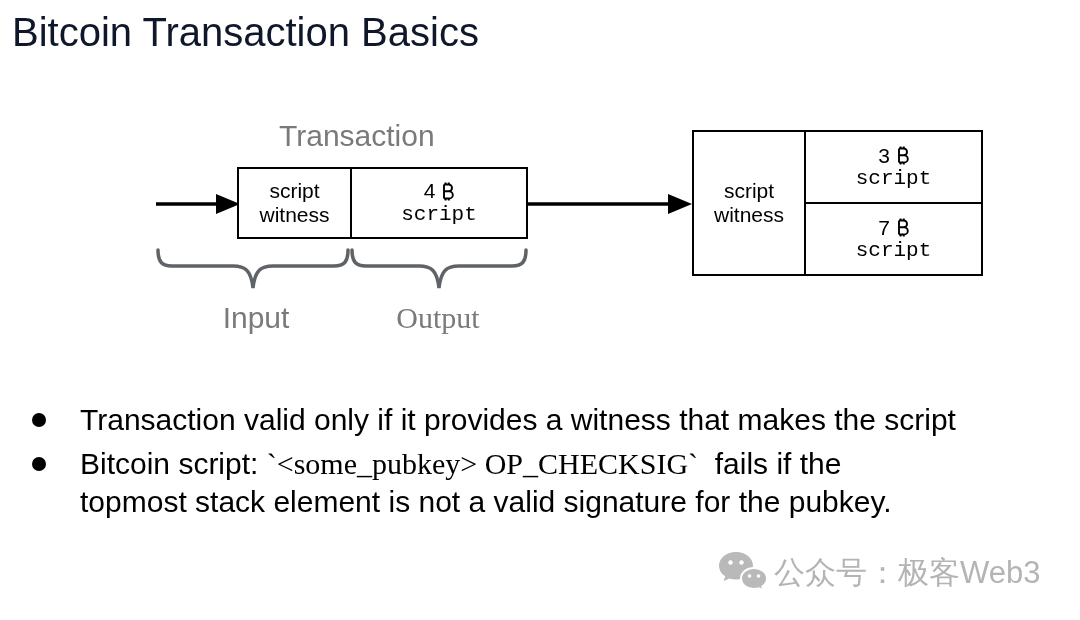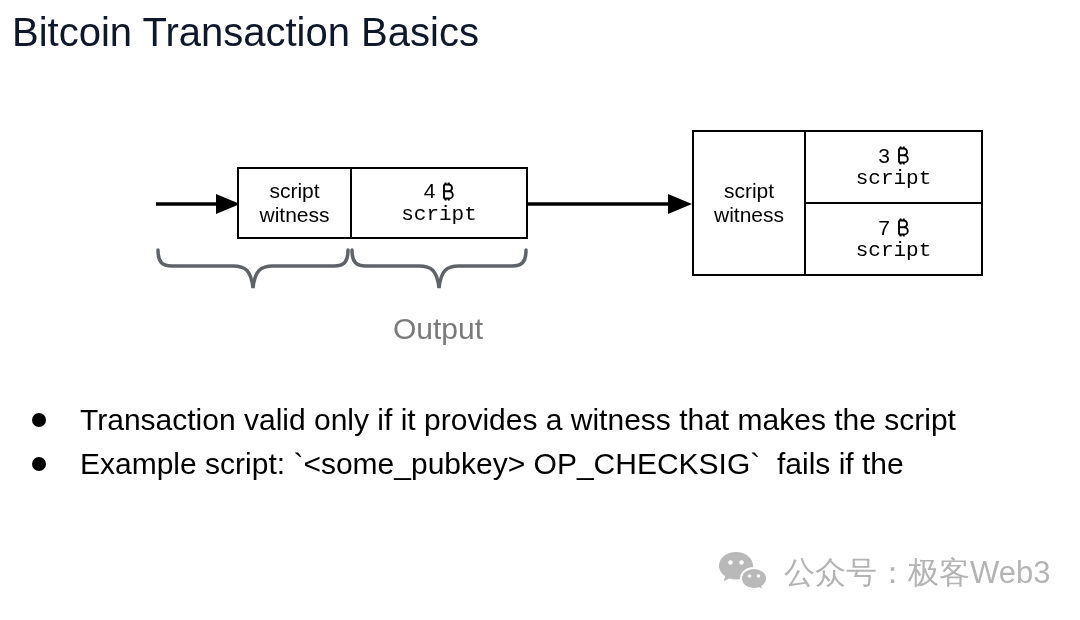--- a/index.html
+++ b/index.html
@@ -6,21 +6,21 @@
   #slide{position:relative;width:1080px;height:620px;background:#ffffff;overflow:hidden;
          font-family:"Liberation Sans",sans-serif;color:#000;}
 
   .title{position:absolute;left:12px;top:10px;font-size:40px;font-weight:400;
          color:#0f172a;letter-spacing:0px;white-space:nowrap;}
 
   
   .gray-label{position:absolute;color:#7a7a7a;font-size:30px;white-space:nowrap;}
   .tx-label{left:279px;top:119px;}
   .input-label{left:200px;top:301px;width:112px;text-align:center;}
-  .output-label{left:380px;top:312px;width:116px;text-align:center;}
+  .output-label{left:380px;top:301px;width:116px;text-align:center;font-family:Liberation Serif, serif;}
 
   .box{position:absolute;border:2.5px solid #000;box-sizing:border-box;display:flex;background:#fff;}
   .tx-box{left:237px;top:167px;width:291px;height:72px;}
   .utxo-box{left:692px;top:130px;width:291px;height:146px;}
 
   .cell{display:flex;flex-direction:column;align-items:center;justify-content:center;
         font-size:21px;line-height:24px;text-align:center;}
   .witness-cell{border-right:2.5px solid #000;}
   .tx-box .witness-cell{width:111px;}
   .utxo-box .witness-cell{width:110px;}
@@ -39,34 +39,36 @@
   .arrowhead{fill:#000;stroke:none;}
   .brace{fill:none;stroke:#5f6368;stroke-width:3.5;stroke-linecap:round;}
 
   
   .bullets{position:absolute;left:28px;top:401px;width:1050px;z-index:2;}
   .bullet{display:grid;grid-template-columns:52px 1fr;margin-bottom:6px;}
   .dot{width:14px;height:14px;border-radius:50%;background:#000;margin-top:12px;margin-left:4px;}
   .blines{font-size:30px;line-height:38px;}
   .bline{white-space:pre;}
   .run-bold{font-weight:700;}
-  .run-mono{font-family:Liberation Sans, sans-serif;font-size:30px;}
+  .run-mono{font-family:Liberation Serif, serif;font-size:30px;}
 
   
-  .watermark{position:absolute;left:718px;top:550px;display:flex;align-items:center;gap:16px;
+  .watermark{position:absolute;left:718px;top:550px;display:flex;align-items:center;gap:6px;
              z-index:1;opacity:0.75;}
   .watermark-text{font-size:31px;color:#9b9b9b;white-space:nowrap;}
 </style>
 </head>
 <body>
 
 <div id="slide">
 
   <div class="title">Bitcoin Transaction Basics</div>
 
+  <div class="gray-label tx-label">Transaction</div>
+  <div class="gray-label input-label">Input</div>
   <div class="gray-label output-label">Output</div>
 
   <svg class="overlay-svg" width="1080" height="620">
     <g>
       <line class="arrow-line" x1="156" y1="204" x2="218" y2="204" stroke="#000000"></line>
       <polygon class="arrowhead" points="216,194 240,204 216,214"></polygon>
     </g>
     <g>
       <line class="arrow-line" x1="528" y1="204" x2="670" y2="204" stroke="#000000"></line>
       <polygon class="arrowhead" points="668,194 692,204 668,214"></polygon>
@@ -124,21 +126,22 @@
       <div class="dot"></div>
       <div class="blines">
         <div class="bline"><span>Transaction valid only if it provides a witness that makes the script</span></div>
       </div>
     </div>
 
 
     <div class="bullet">
       <div class="dot"></div>
       <div class="blines">
-        <div class="bline"><span>Example script: </span><span class="run-mono">`&lt;some_pubkey&gt; OP_CHECKSIG`</span><span>  fails if the</span></div>
+        <div class="bline"><span>Bitcoin script: </span><span class="run-mono">`&lt;some_pubkey&gt; OP_CHECKSIG`</span><span>  fails if the</span></div>
+        <div class="bline"><span>topmost stack element is not a valid signature for the pubkey.</span></div>
       </div>
     </div>
 
   </div>
 
   <div class="watermark">
     <svg width="50" height="46" viewBox="0 0 50 46">
       <g fill="#a2a2a2">
         <path d="M18,2 C8.6,2 1,8.1 1,15.7 C1,20 3.4,23.8 7.2,26.3 L5.6,31.2 L11.2,28.4 C13.3,29.1 15.6,29.5 18,29.5 C27.4,29.5 35,23.3 35,15.7 C35,8.1 27.4,2 18,2 Z"></path>
         <path d="M36,18 C28.8,18 23,22.7 23,28.5 C23,34.3 28.8,39 36,39 C37.8,39 39.6,38.7 41.2,38.2 L45.6,40.4 L44.3,36.5 C47.2,34.6 49,31.7 49,28.5 C49,22.7 43.2,18 36,18 Z" stroke="#ffffff" stroke-width="2"></path>

